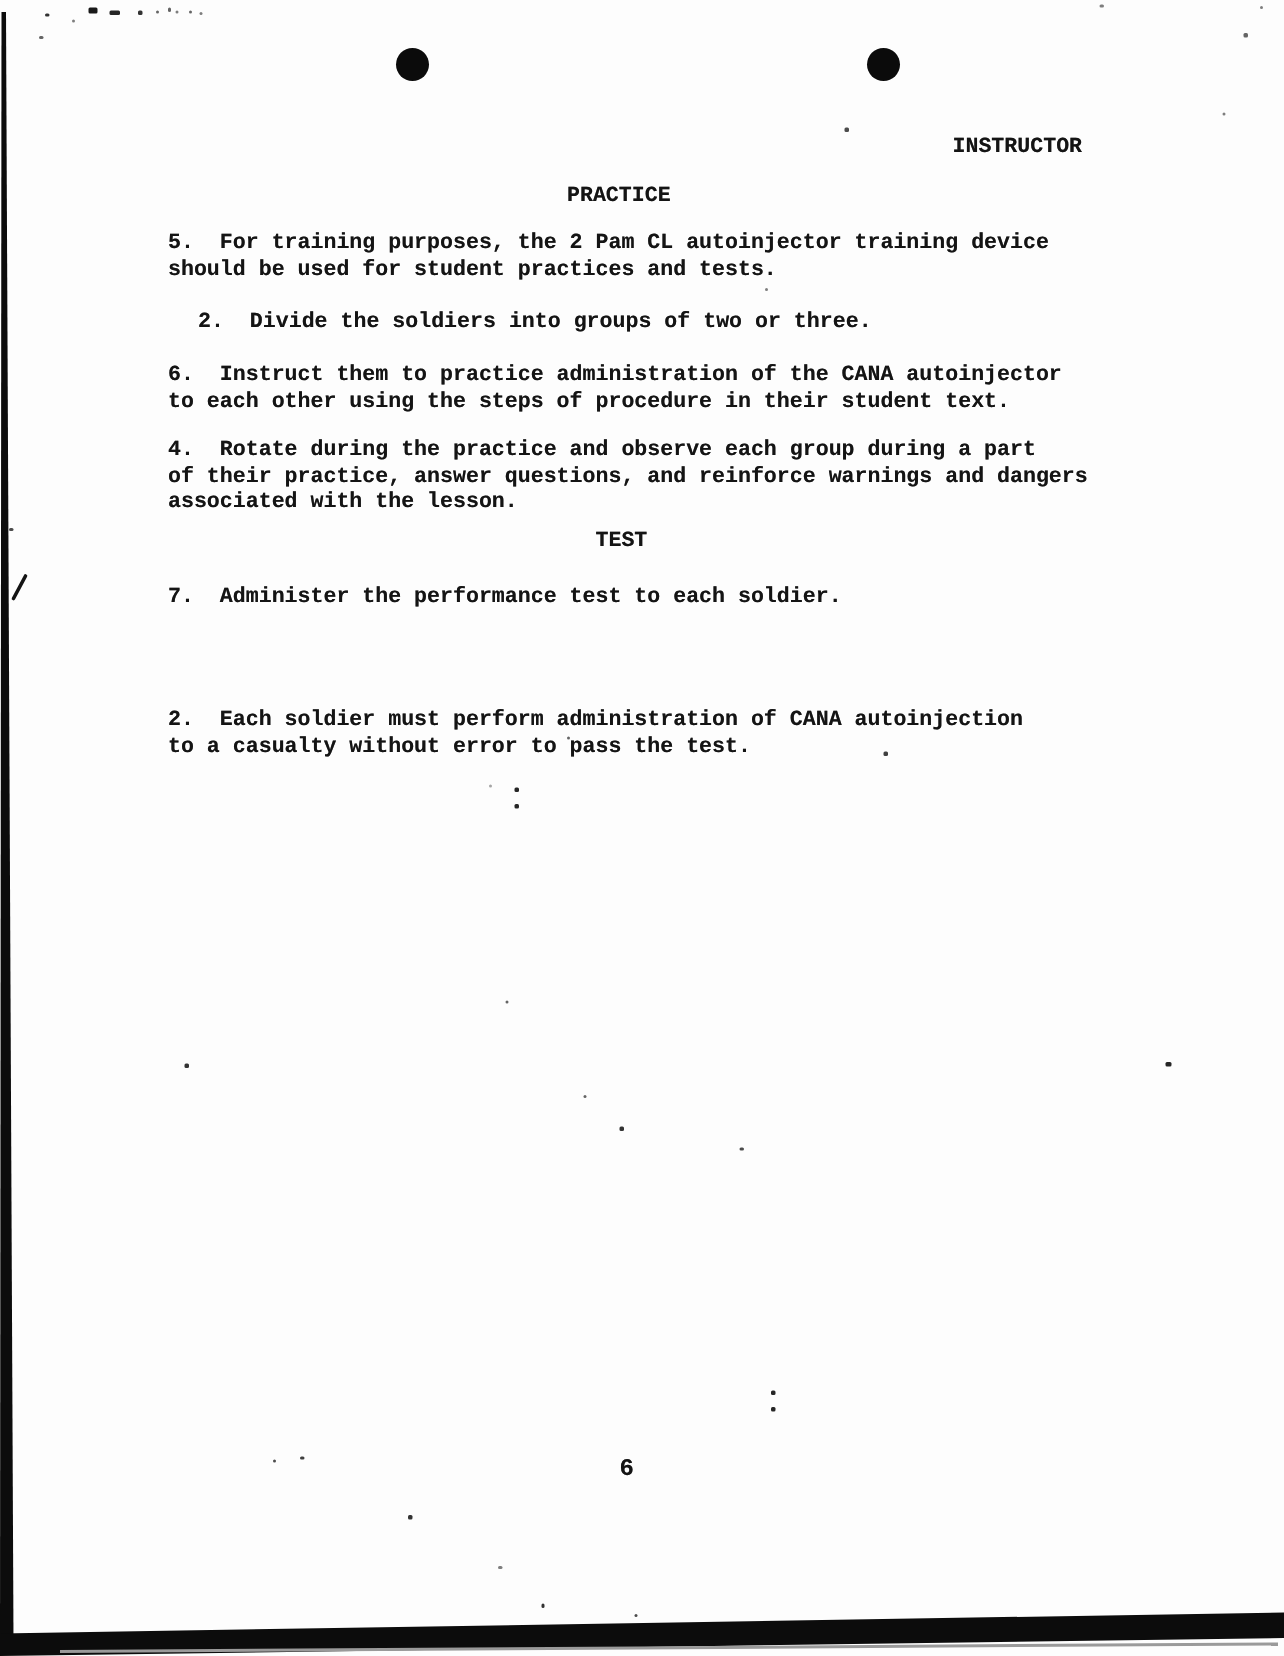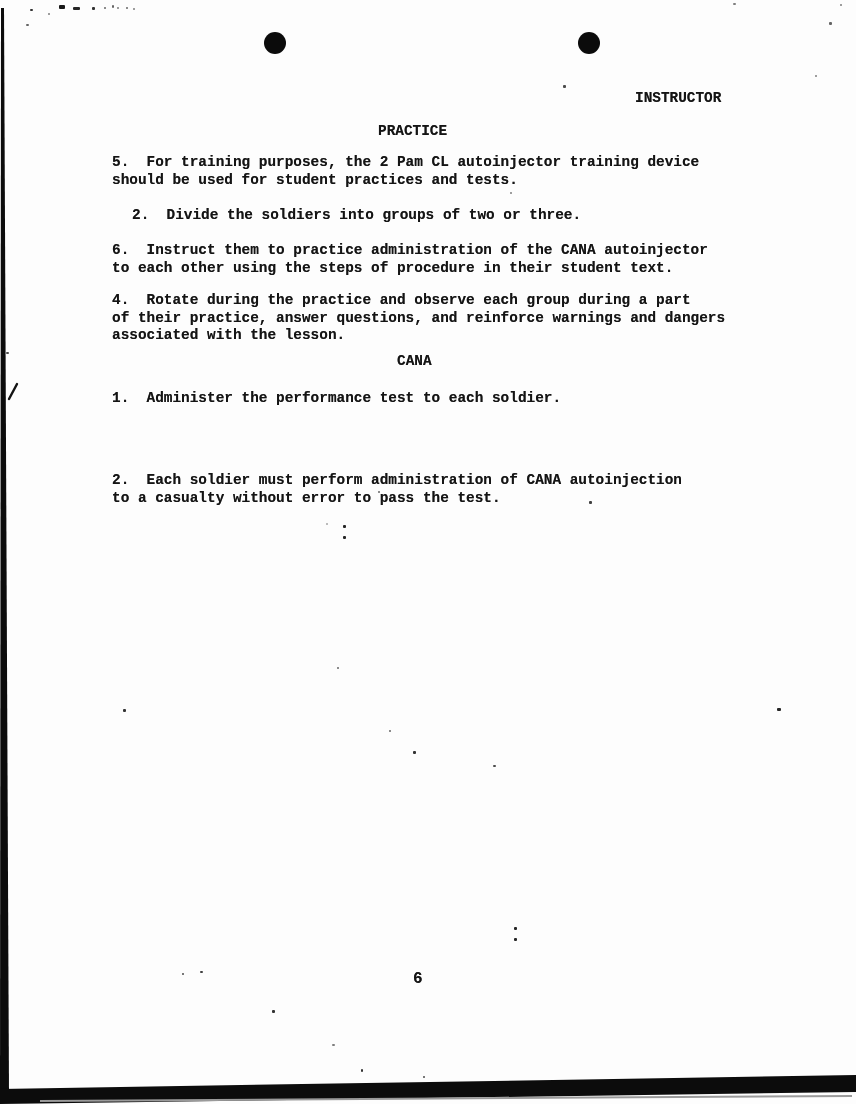--- a/index.html
+++ b/index.html
@@ -52,23 +52,23 @@
 
   <p class="txt para" style="left:112px; top:207px;margin-left:20px;">2.  Divide the soldiers into groups of two or three.</p>
 
   <p class="txt para" style="left:112px; top:242px;">6.  Instruct them to practice administration of the CANA autoinjector
 to each other using the steps of procedure in their student text.</p>
 
   <p class="txt para" style="left:112px; top:292px;">4.  Rotate during the practice and observe each group during a part
 of their practice, answer questions, and reinforce warnings and dangers
 associated with the lesson.</p>
 
-  <div class="txt heading-test">CANA</div>
+  <div class="txt heading-test">TEST</div>
 
-  <p class="txt para" style="left:112px; top:390px;">1.  Administer the performance test to each soldier.</p>
+  <p class="txt para" style="left:112px; top:390px;">7.  Administer the performance test to each soldier.</p>
 
   <p class="txt para" style="left:112px; top:424px;margin-top:48px;">2.  Each soldier must perform administration of CANA autoinjection
 to a casualty without error to pass the test.</p>
 
   <div class="txt page-number">6</div>
 
   <div id="specks">
       <div class="speck" style="left: 30px; top: 9px; width: 3px; height: 2px; opacity: 0.8;"></div>
       <div class="speck" style="left: 48px; top: 13px; width: 2px; height: 2px; opacity: 0.5;"></div>
       <div class="speck" style="left: 59px; top: 5px; width: 6px; height: 4px; opacity: 0.9;"></div>

